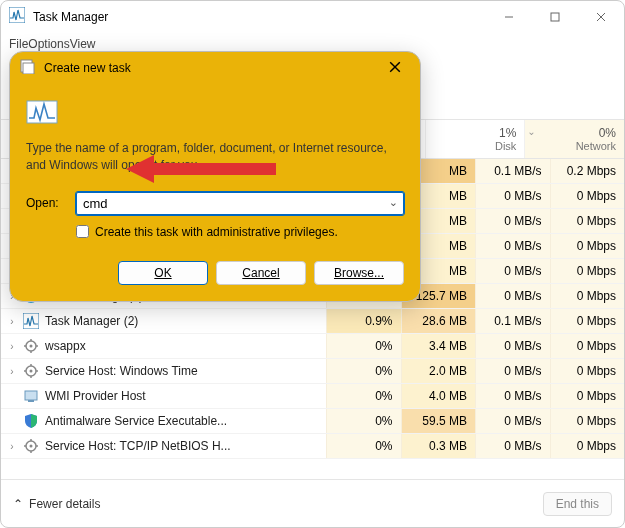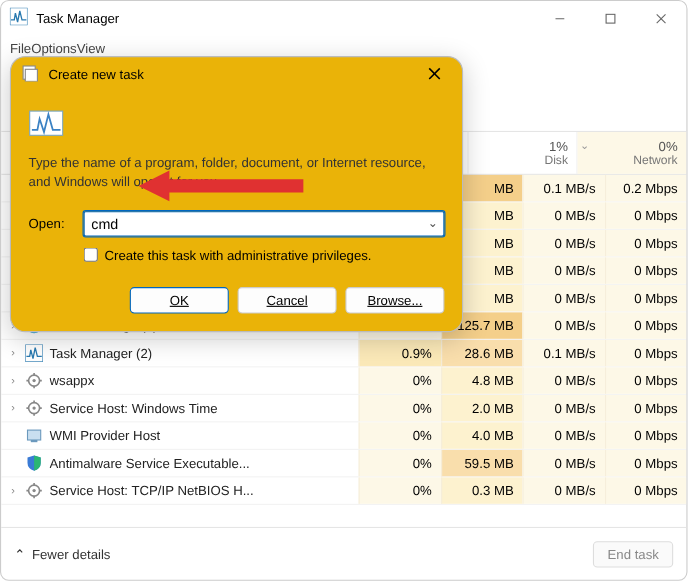--- a/index.html
+++ b/index.html
@@ -222,21 +222,21 @@
               <line x1="8" y1="1" x2="8" y2="3"></line>
               <line x1="8" y1="13" x2="8" y2="15"></line>
               <line x1="1" y1="8" x2="3" y2="8"></line>
               <line x1="13" y1="8" x2="15" y2="8"></line>
             </g>
           </svg>
         </span>
         <span class="pname">wsappx</span>
       </div>
       <div class="cell cpu ">0%</div>
-      <div class="cell mem ">4.8 MB</div>
+      <div class="cell mem ">3.4 MB</div>
       <div class="cell disk">0 MB/s</div>
       <div class="cell net">0 Mbps</div>
     </div>
     <div class="row">
       <div class="namecell">
         <span class="caret">›</span>
         <span class="icon">
           <svg width="16" height="16" viewBox="0 0 16 16">
             <circle cx="8" cy="8" r="5" fill="none" stroke="#888" stroke-width="1.5"></circle>
             <circle cx="8" cy="8" r="1.5" fill="#888"></circle>
@@ -309,21 +309,21 @@
       <div class="cell disk">0 MB/s</div>
       <div class="cell net">0 Mbps</div>
     </div>
   </div>
 
 <div class="footer">
   <div class="fewer">
     <span>⌃</span>
     <span>Fewer details</span>
   </div>
-  <div class="endtask">End task</div>
+  <div class="endtask">End this</div>
 </div>
 
 <div class="dialog">
   <div class="dtitle">
     <span>
       <svg width="16" height="16" viewBox="0 0 16 16">
           <rect x="1" y="2" width="11" height="12" fill="#fff" stroke="#888"></rect>
           <rect x="3" y="5" width="11" height="11" fill="#fff" stroke="#888"></rect>
         </svg>
     </span>

